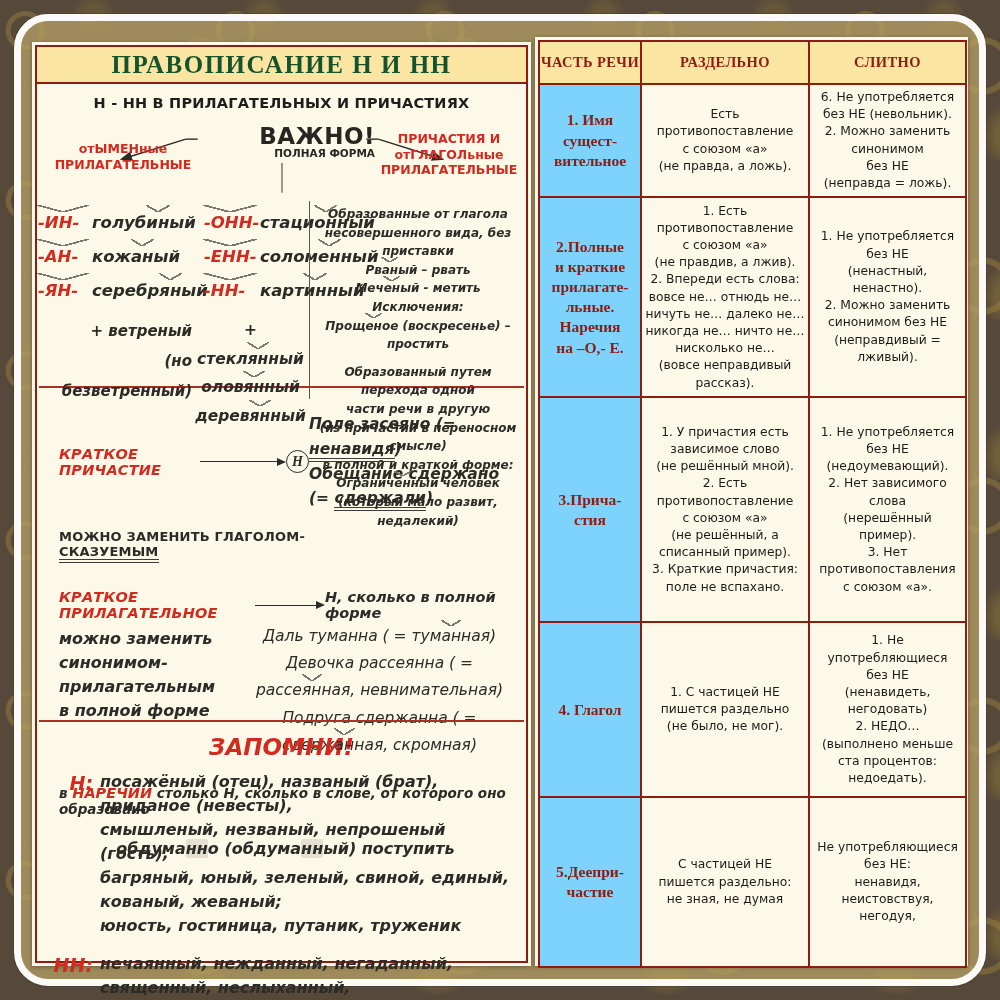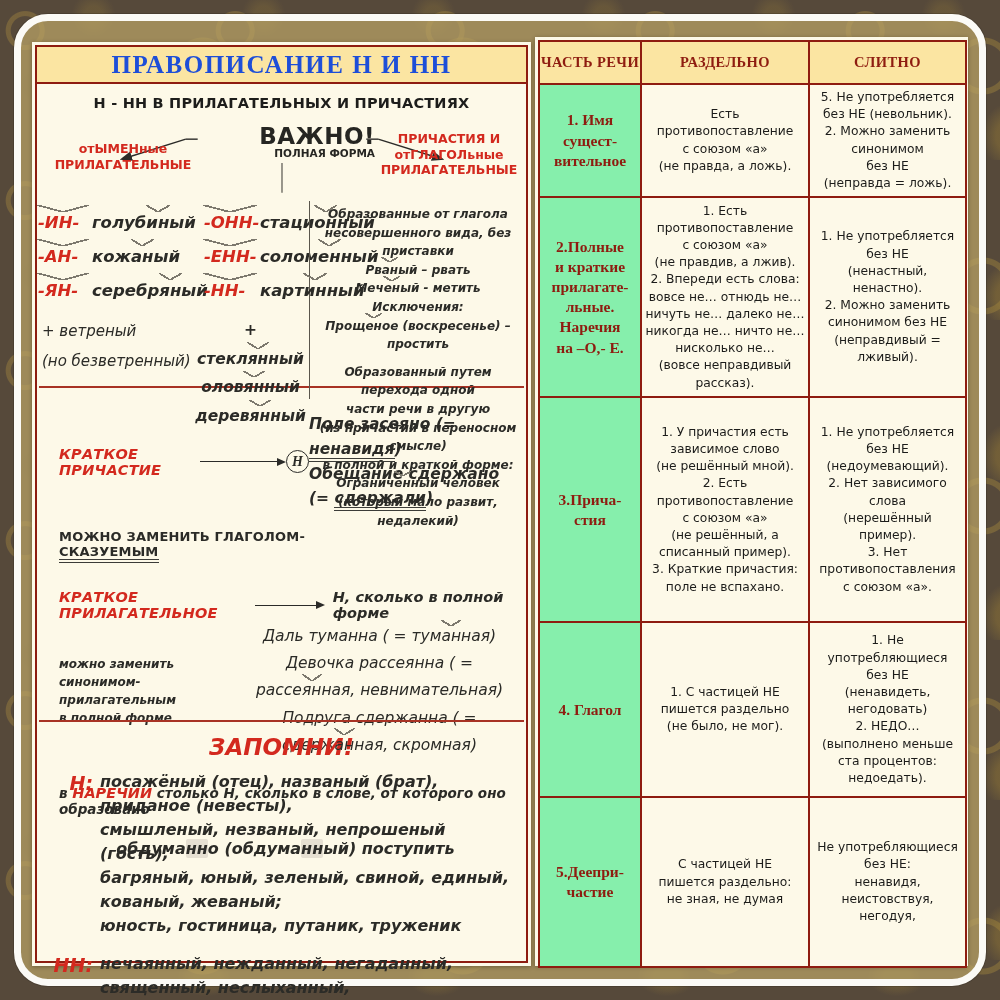--- a/index.html
+++ b/index.html
@@ -40,21 +40,21 @@
   
   #left-panel{ left:32px; top:42px; width:499px; height:924px; padding:3px; }
   .lp-inner{ border:2px solid #8e1c10; height:100%; display:flex; flex-direction:column; background:#fdf9e8; }
 
   .title-bar{
     background:#fbe5a2; border-bottom:2px solid #8e1c10;
     height:37px; display:flex; align-items:center; justify-content:center; flex:none;
   }
   .title-bar h1{
     font-family:"Liberation Serif", serif; font-weight:bold;
-    font-size:25px; letter-spacing:1.5px; color:#1d4ed8;
+    font-size:25px; letter-spacing:1.5px; color:#14532d;
   }
 
   .lp-body{ flex:1; display:flex; flex-direction:column; font-style:italic; color:#2b2b27; }
 
   .redline{ border:none; border-top:2px solid #a83324; margin:0 2px; flex:none; }
 
   
   .sec1{ height:302px; flex:none; position:relative; }
   .subtitle{
     font-style:normal; font-weight:bold; font-size:14.5px; text-align:center;
@@ -76,21 +76,21 @@
 
   .sec1-cols{ display:flex; margin-top:4px; height:200px; }
   .suffix-col{ width:272px; flex:none; padding-left:1px; }
   .suffix-grid{
     display:grid; grid-template-columns:50px 108px 52px 1fr;
     row-gap:15px; column-gap:4px; align-items:baseline; margin-top:14px;
     font-weight:bold; font-size:16.5px;
   }
   .sfx-red{ color:#d3291e; }
   .plus-block{ display:flex; margin-top:16px; }
-  .plus-left{ width:150px; text-align:left; font-weight:normal; font-size:15px; line-height:2.0; white-space:pre-line; margin-left:4px;}
+  .plus-left{ width:150px; text-align:right; font-weight:bold; font-size:15px; line-height:2.0; white-space:pre-line; margin-left:4px;}
   .plus-right{ flex:1; text-align:center; font-weight:bold; font-size:15.5px; line-height:1.85; white-space:pre-line; }
 
   .verb-col{
     flex:1; border-left:1px solid #5a564c; margin-top:2px; padding:4px 6px 0 6px;
     text-align:center; font-weight:bold; font-size:12px; line-height:1.55;
   }
   .verb-col p{ white-space:pre-line; margin-bottom:9px; }
 
   
   .sfx{ position:relative; }
@@ -110,24 +110,24 @@
   .harrow::before{ content:""; position:absolute; left:0; right:7px; top:4.5px; height:1.4px; background:#2b2b28; }
   .harrow::after{ content:""; position:absolute; right:0; top:1px; border-left:9px solid #2b2b28; border-top:4px solid transparent; border-bottom:4px solid transparent; }
   .circle{
     display:inline-flex; align-items:center; justify-content:center;
     width:23px; height:23px; border:1.5px solid #2b2b28; border-radius:50%;
     font-family:"Liberation Serif", serif; font-style:italic; font-weight:bold; font-size:14px; flex:none;
   }
   .note-caps{ font-style:normal; font-weight:bold; font-size:13px; letter-spacing:.2px; }
   .sp-ex{ font-weight:bold; font-size:15.5px; line-height:1.6; white-space:pre-line; }
 
-  .sa-head{ display:flex; align-items:center; gap:8px; margin-top:30px; }
+  .sa-head{ display:flex; align-items:center; margin-top:30px; }
   .sa-rule{ font-weight:bold; font-size:14.5px; }
   .sa-grid{ display:grid; grid-template-columns:188px 1fr; margin-top:6px; }
-  .sa-note{ font-weight:bold; font-size:12px; line-height:1.5; white-space:pre-line;margin-top:28px; }
+  .sa-note{ font-weight:bold; font-size:16px; line-height:1.5; white-space:pre-line; }
   .sa-ex{ font-weight:normal; font-size:15.5px; line-height:1.75; white-space:pre-line; margin-top:-4px;text-align:center; }
 
   .adv-line{ margin-top:26px; font-weight:bold; font-size:13.5px; }
   .adv-line .red-word{ color:#d3291e; font-size:14.5px; }
   .adv-ex{ text-align:center; font-weight:bold; font-size:16px; margin-top:22px; }
 
   
   .sec3{ flex:1; padding-top:12px; }
   .zapomni{ text-align:center; font-weight:bold; font-style:italic; color:#d3291e; font-size:23px; margin-bottom:10px; }
   .mem-entry{ display:flex; gap:7px; padding:0 8px 0 16px; margin-bottom:14px; }
@@ -138,21 +138,21 @@
   #ne-table{ left:535px; top:37px; width:433px; height:929px; padding:3px; }
   table{ border-collapse:collapse; width:100%; height:100%; table-layout:fixed; }
   th,td{ border:2px solid #8e1c10; vertical-align:middle; }
   col.c1{ width:102px; } col.c2{ width:168px; } col.c3{ width:157px; }
   thead tr{ height:43px; }
   th{
     background:#fbe5a2; color:#8e1c10; font-family:"Liberation Serif", serif;
     font-size:14.5px; letter-spacing:.4px; font-weight:bold;
   }
   td.part{
-    background:#86efac; color:#8e1c10; font-family:"Liberation Serif", serif;
+    background:#7dd3fc; color:#8e1c10; font-family:"Liberation Serif", serif;
     font-weight:bold; font-size:15.5px; text-align:center; line-height:1.3; white-space:pre-line;
   }
   td.cell{
     background:#fdf9e8; color:#1c1c1a; font-size:12.3px; text-align:center;
     line-height:1.4; white-space:pre-line; padding:4px 3px;
   }
   tr.r1{ height:108px; } tr.r2{ height:200px; } tr.r3{ height:225px; }
   tr.r4{ height:175px; } tr.r5{ height:170px; }
 </style>
 </head>
@@ -288,21 +288,21 @@
       </tr>
     </thead>
     <tbody>
       <tr class="r1">
         <td class="part">1. Имя
 сущест-
 вительное</td>
         <td class="cell">Есть противопоставление
 с союзом «а»
 (не правда, а ложь).</td>
-        <td class="cell">5. Не употребляется
+        <td class="cell">6. Не употребляется
 без НЕ (невольник).
 2. Можно заменить синонимом
 без НЕ
 (неправда = ложь).</td>
       </tr>
       <tr class="r2">
         <td class="part">2.Полные
 и краткие
 прилагате-
 льные.

